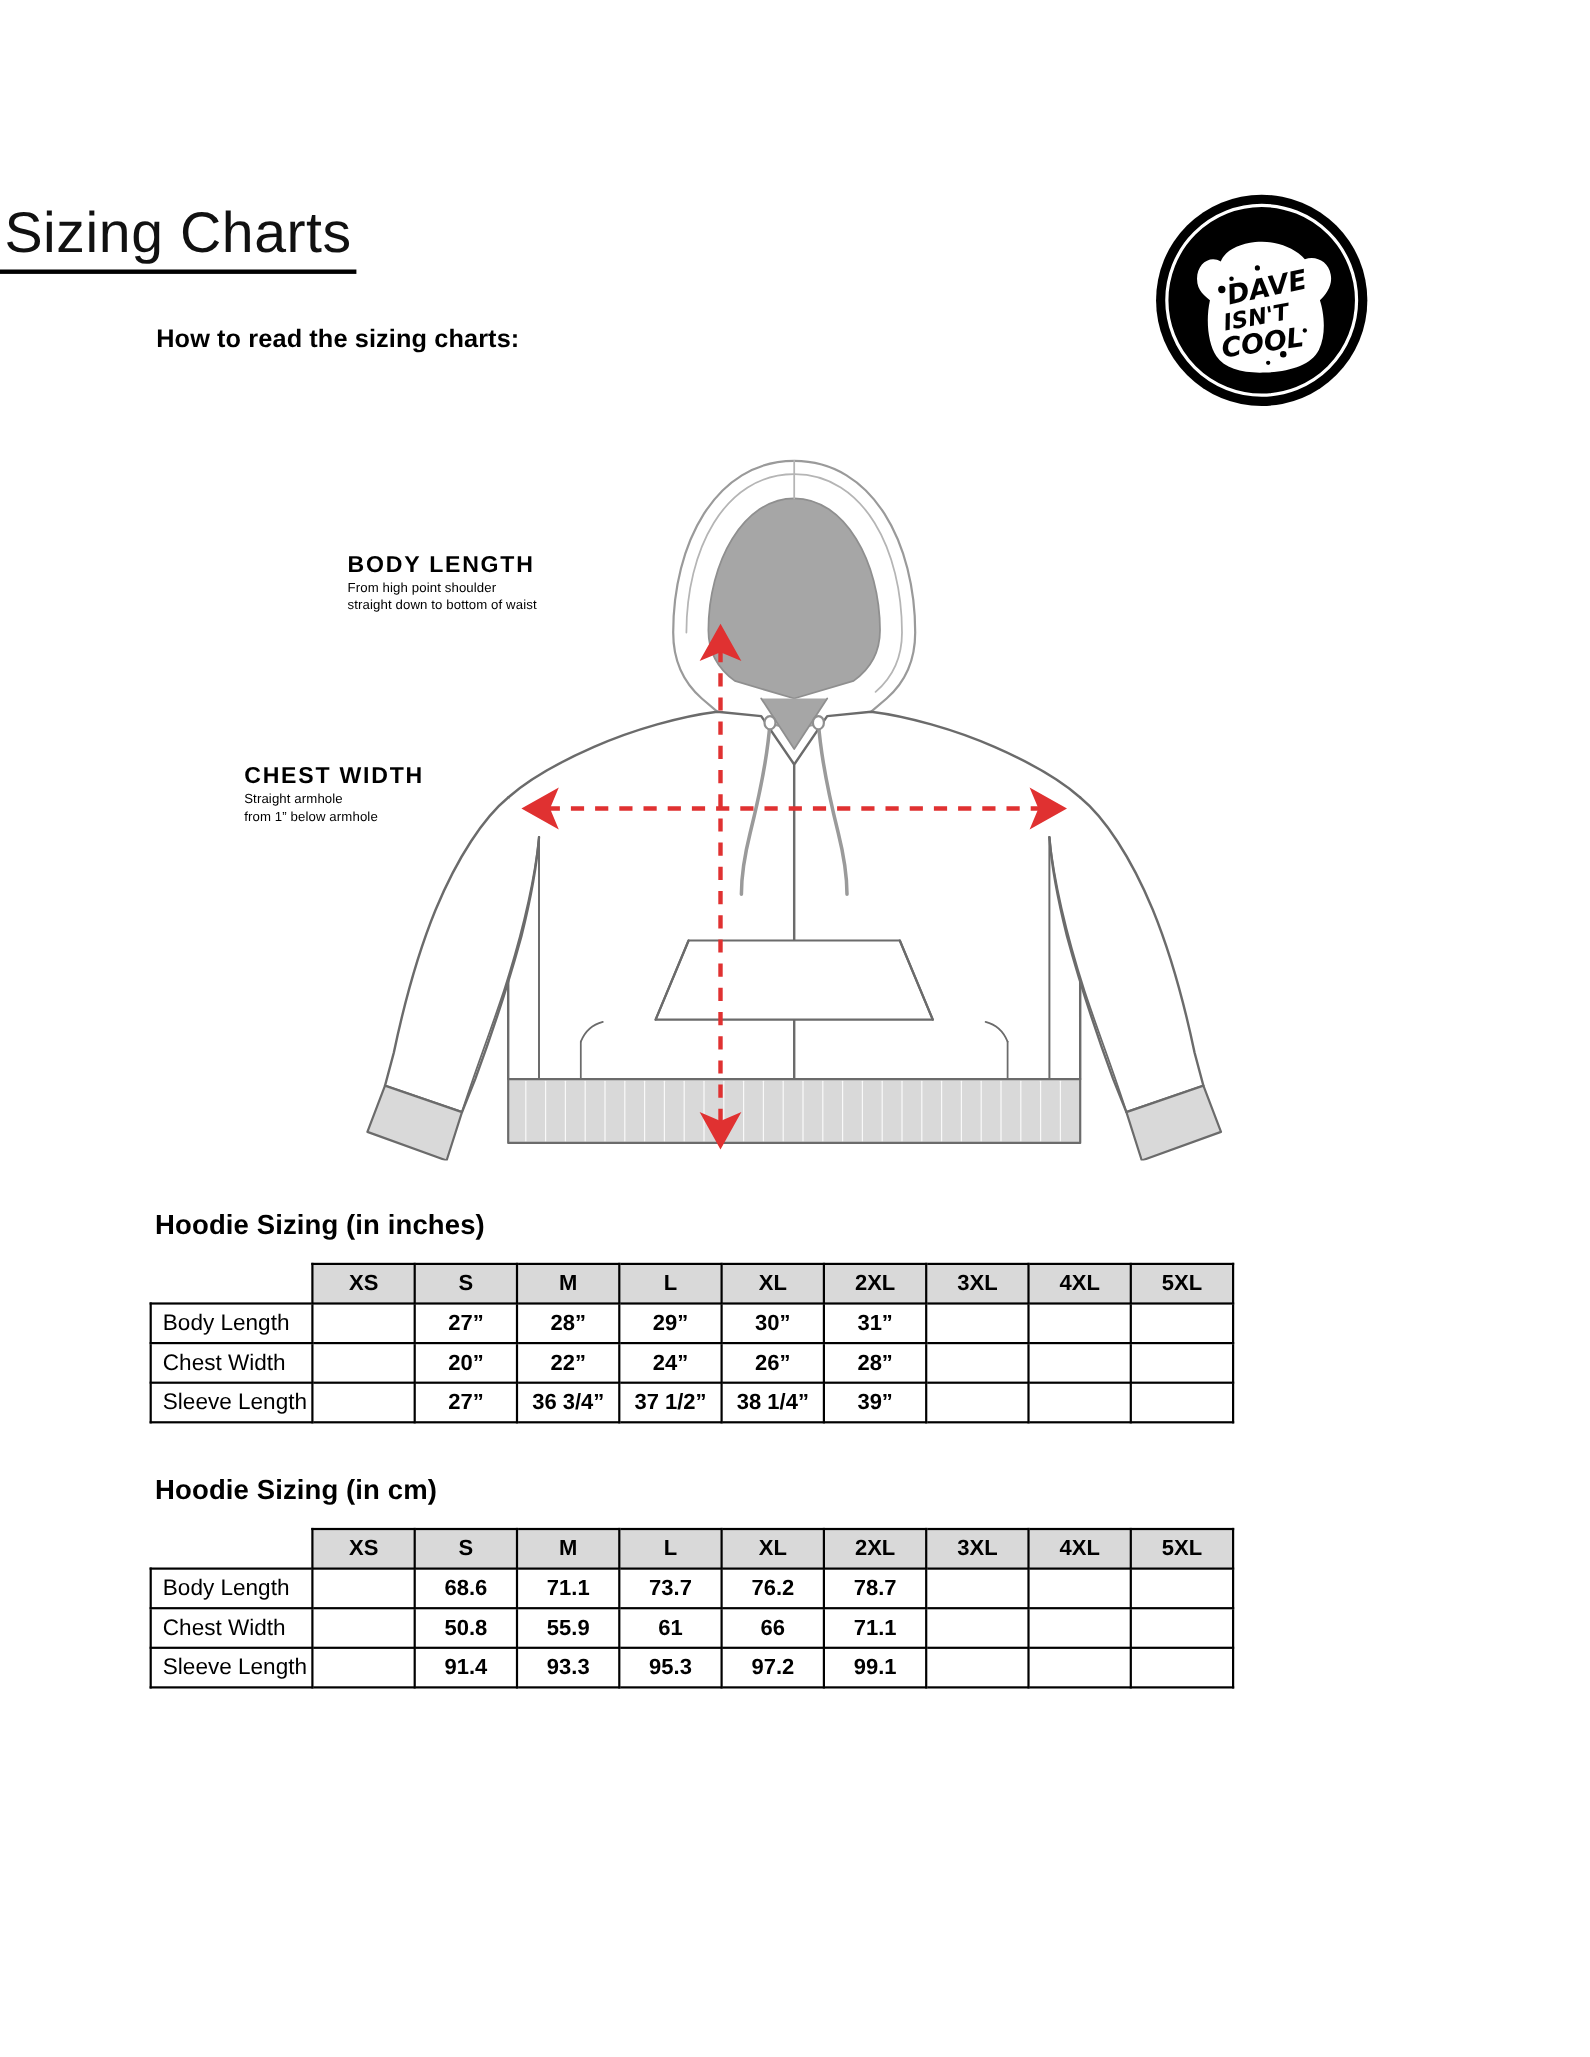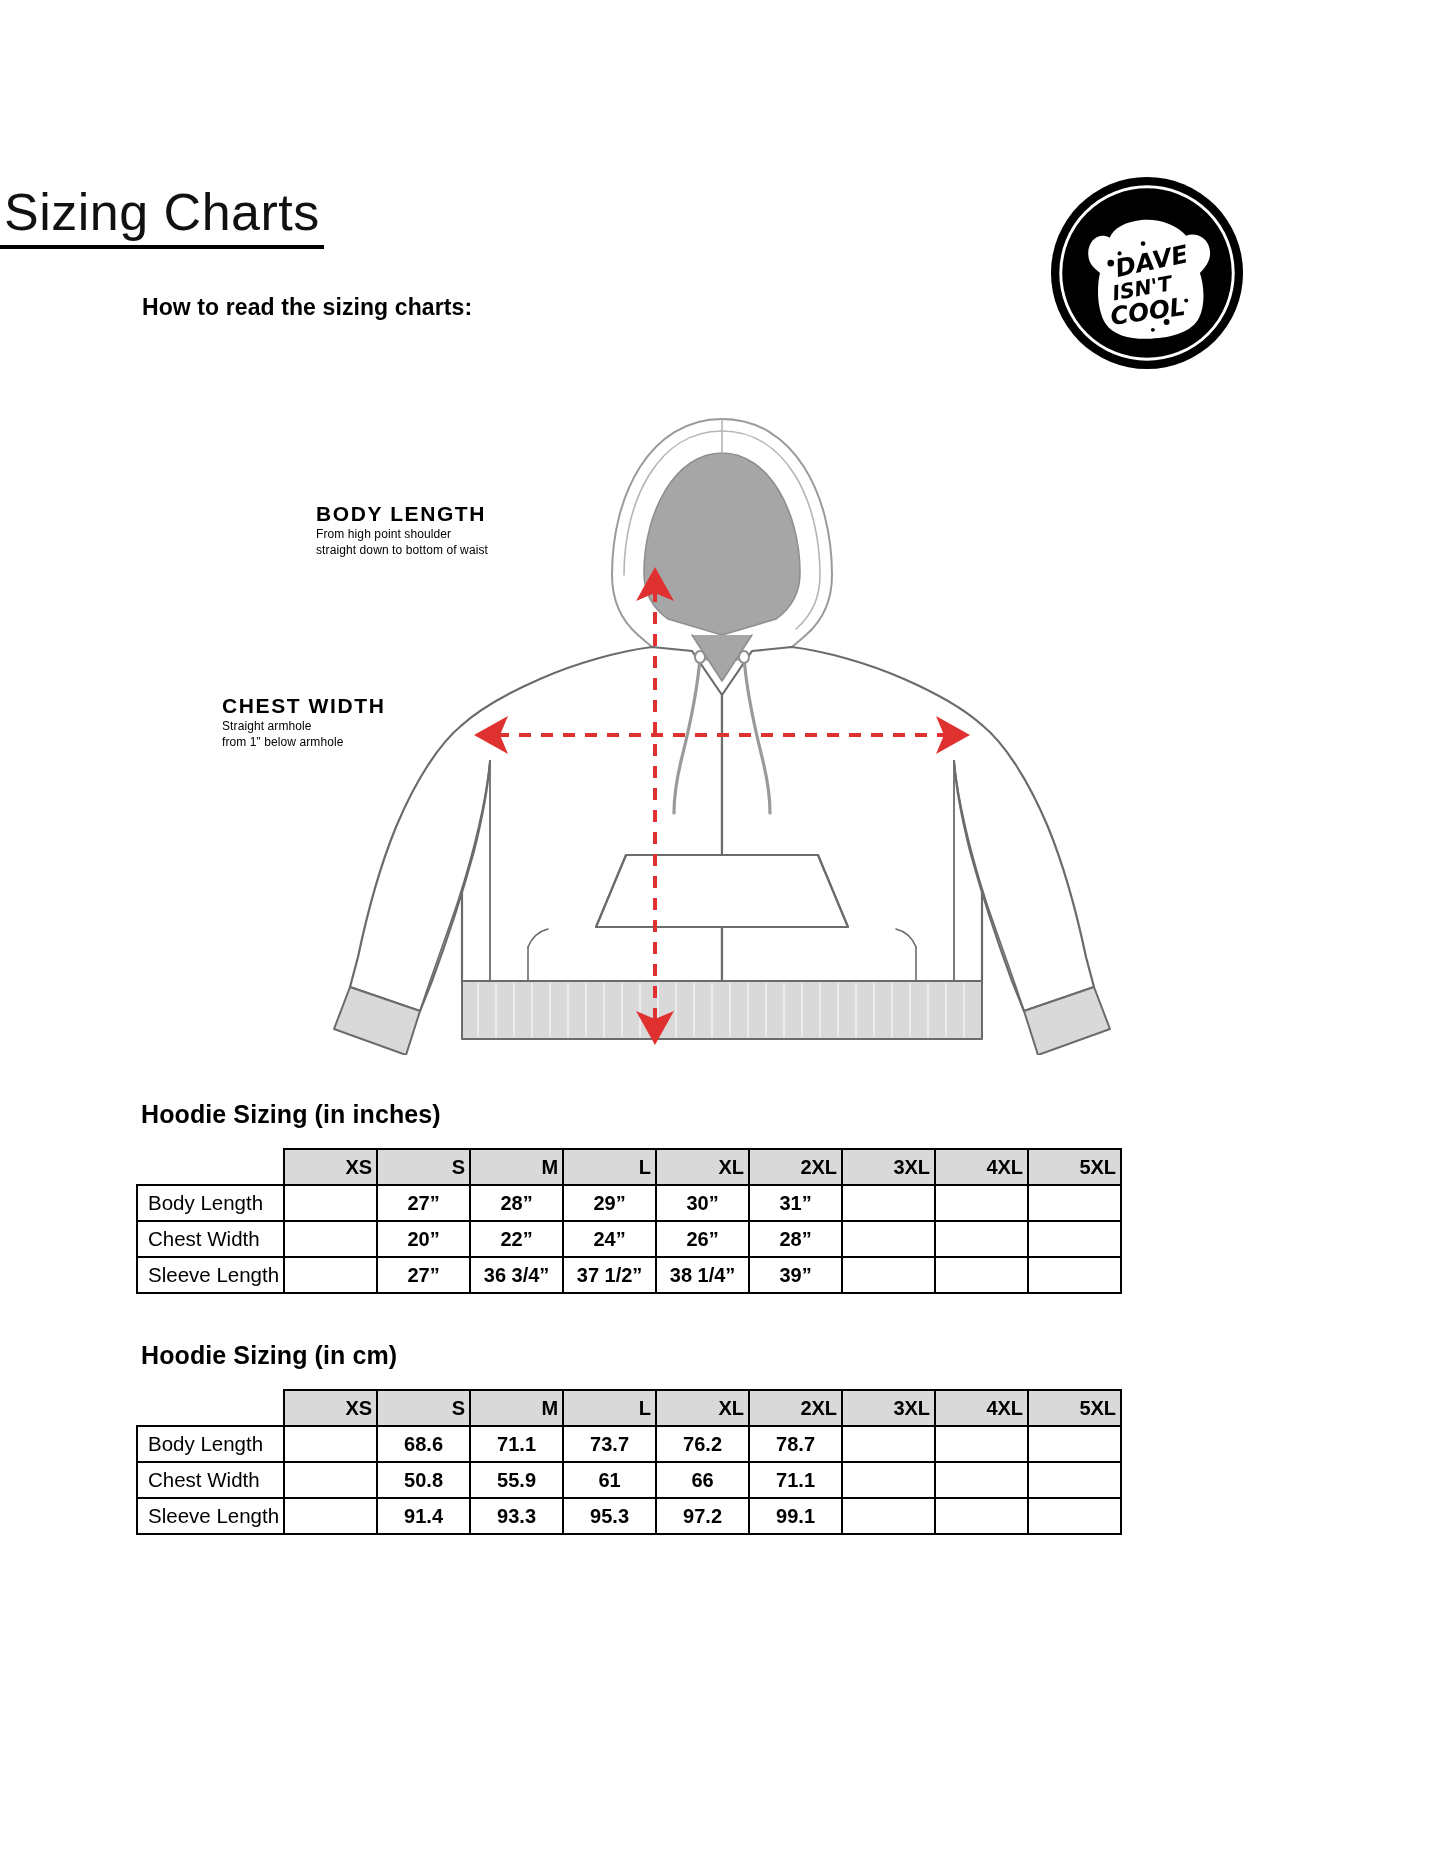--- a/index.html
+++ b/index.html
@@ -97,21 +97,20 @@
     text-align: center;
     vertical-align: middle;
     padding: 0 4px;
     font-weight: bold;
     background: #ffffff;
   }
   .size-table thead th {
     background: #d9d9d9;
     font-weight: bold;
     font-size: 20px;
-    text-align: right;
   }
   .size-table thead th.corner {
     background: #ffffff;
     border: none;
   }
   .size-table td.rowlabel {
     text-align: left;
     padding-left: 10px;
     font-weight: normal;
     font-size: 20.5px;

